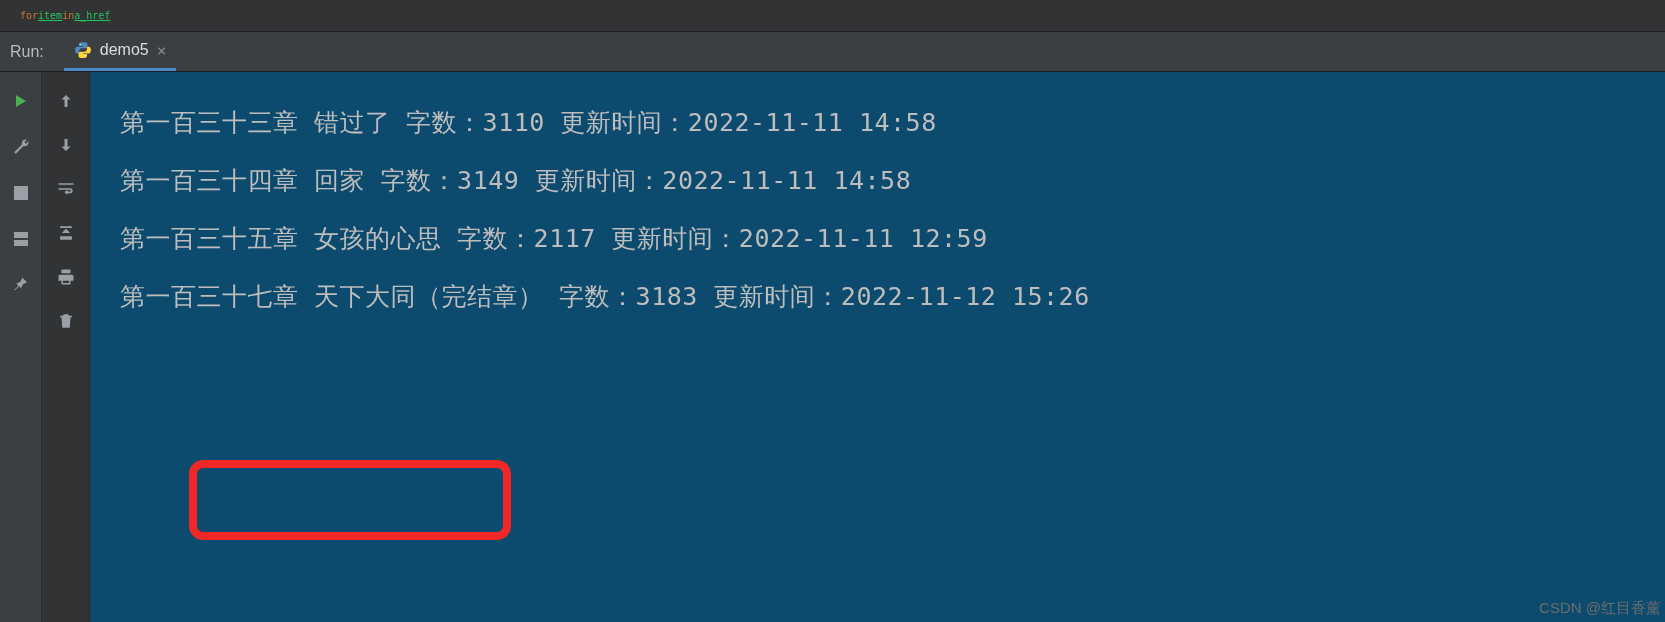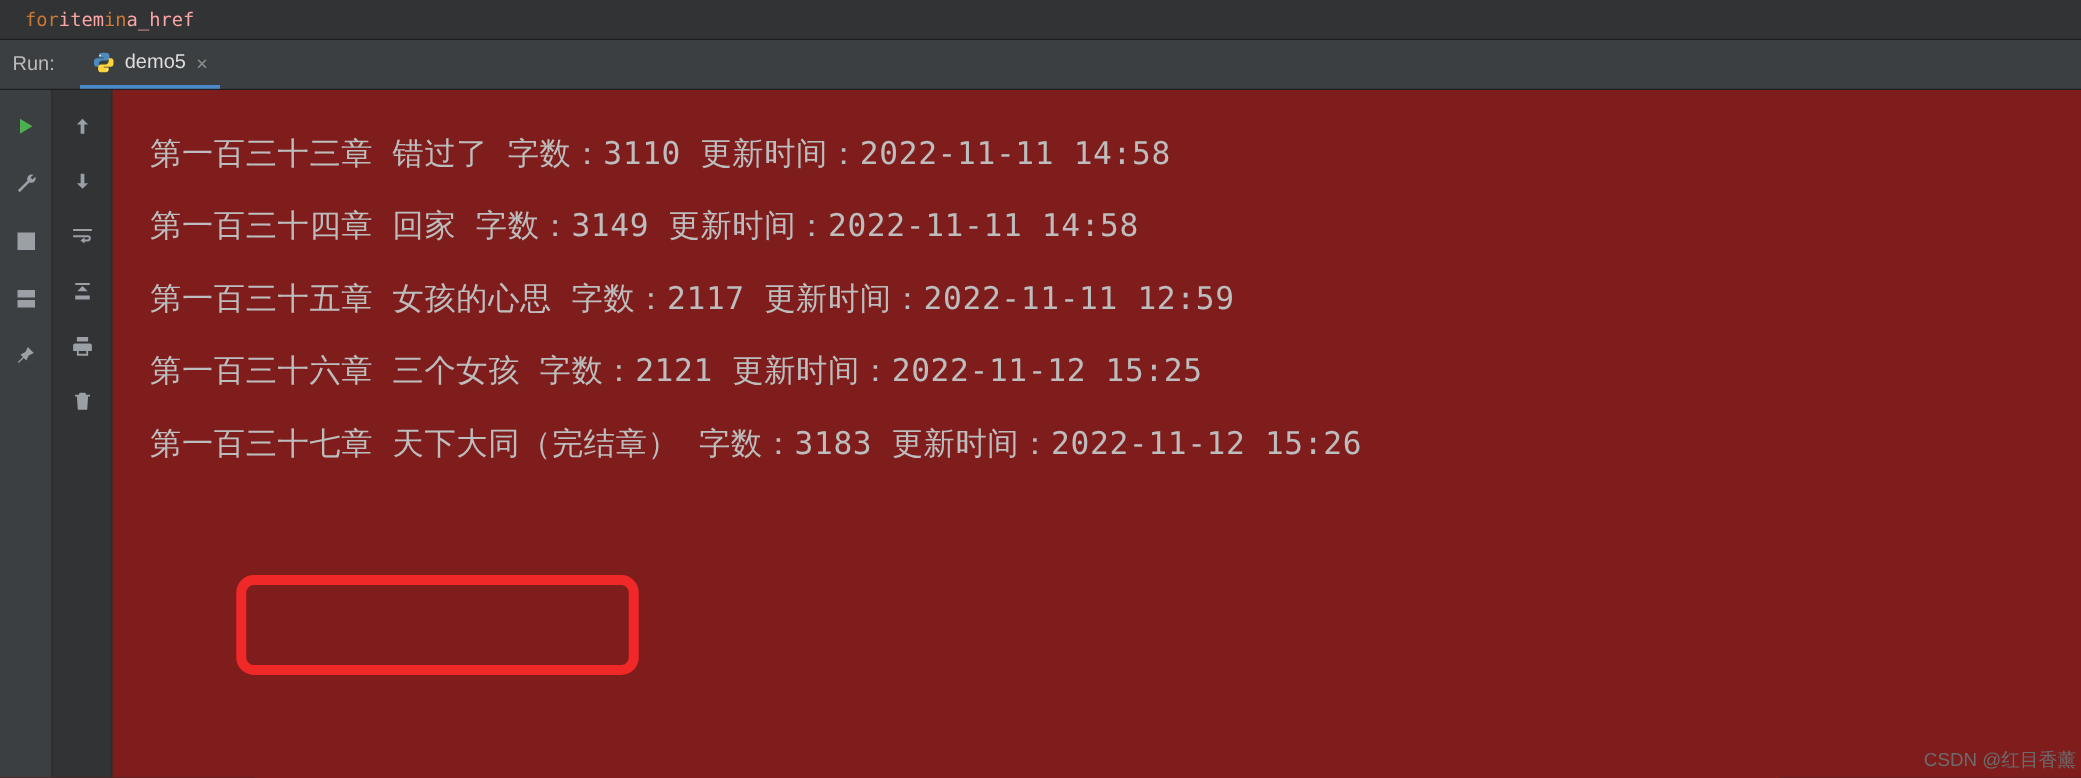--- a/index.html
+++ b/index.html
@@ -11,25 +11,25 @@
     height: 622px;
     overflow: hidden;
     position: relative;
   }
   .editor-bar {
     background: #313335;
     height: 32px;
     display: flex;
     align-items: center;
     padding-left: 20px;
-    font-size: 15px;
+    font-size: 10px;
     border-bottom: 1px solid #1e1f22;
   }
   .editor-bar .kw { color: #cc7832; }
-  .editor-bar .txt { color: #fca5a5; }
+  .editor-bar .txt { color: #22c55e; text-decoration: underline; }
   .run-bar {
     background: #3c3f41;
     height: 40px;
     display: flex;
     align-items: center;
     border-bottom: 1px solid #1e1f22;
     padding-left: 10px;
   }
   .run-label {
     color: #bbbbbb;
@@ -85,21 +85,21 @@
   .icon-btn {
     width: 22px; height: 22px;
     display: flex;
     align-items: center;
     justify-content: center;
     color: #9aa0a6;
     cursor: pointer;
   }
   .console {
     flex: 1;
-    background: #7f1d1d;
+    background: #0c4a6e;
     padding: 22px 0 0 30px;
     font-size: 25px;
     line-height: 58px;
     font-family: "Menlo","Consolas","DejaVu Sans Mono",monospace;
     color: #bdbdbd;
     letter-spacing: 0.5px;
     position: relative;
   }
   .console .line { white-space: pre; }
   .highlight-box {
@@ -207,19 +207,18 @@
       <svg width="18" height="18" viewBox="0 0 24 24">
           <path fill="#9aa0a6" d="M6 7h12l-1 14H7zM9 3h6l1 2h4v2H4V5h4z"></path>
         </svg>
     </div>
   </div>
 
   <div class="console">
     <div class="line">第一百三十三章 错过了 字数：3110 更新时间：2022-11-11 14:58</div>
     <div class="line">第一百三十四章 回家 字数：3149 更新时间：2022-11-11 14:58</div>
     <div class="line">第一百三十五章 女孩的心思 字数：2117 更新时间：2022-11-11 12:59</div>
-    <div class="line">第一百三十六章 三个女孩 字数：2121 更新时间：2022-11-12 15:25</div>
     <div class="line">第一百三十七章 天下大同（完结章） 字数：3183 更新时间：2022-11-12 15:26</div>
     <div class="highlight-box"></div>
   </div>
 </div>
 
 <div class="watermark">CSDN @红目香薰</div>
 
 </body></html>

